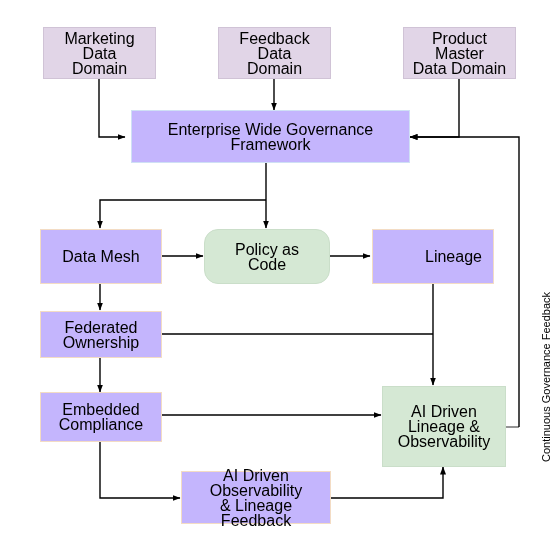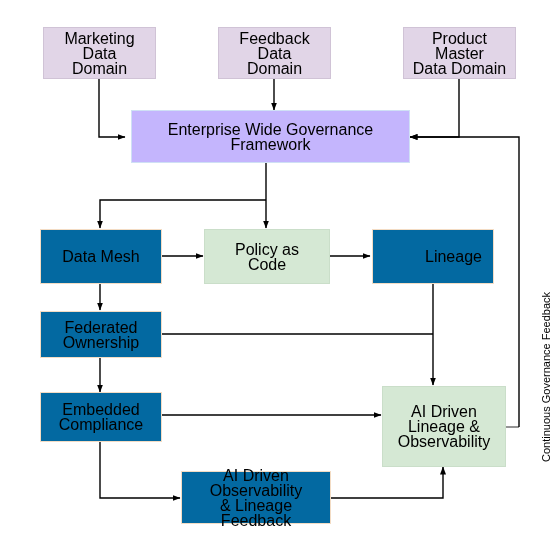--- a/index.html
+++ b/index.html
@@ -38,21 +38,21 @@
     text-align: center;
     font-size: 16px;
     line-height: 15px;
     color: #000000;
     white-space: pre-line;
     padding: 2px;
   }
   .node.purple { background: #e1d5e7; border-color: #d0c3d6; }
   .node.blue   { background: #c4b5fd; border-color: #cfe0f5; }
   .node.green  { background: #d5e8d4; border-color: #cadec9; }
-  .node.orange { background: #0369a1; border-color: #f3dcc4; }
+  .node.orange { background: #c4b5fd; border-color: #f3dcc4; }
   .vlabel {
     position: absolute;
     font-size: 11px;
     color: #000000;
     white-space: nowrap;
     transform-origin: 0 0;
     transform: rotate(-90deg);
   }
 </style>
 </head>
@@ -123,21 +123,21 @@
 
   <div class="node blue" style="left:131px; top:110px; width:279px; height:53px;">
     <span>Enterprise Wide Governance
 Framework</span>
   </div>
 
   <div class="node orange" style="left:40px; top:229px; width:122px; height:55px;">
     <span>Data Mesh</span>
   </div>
 
-  <div class="node green" style="left:204px; top:229px; width:126px; height:55px;">
+  <div class="node green" style="left:204px; top:229px; width:126px; height:55px;border-radius:14px;">
     <span>Policy as
 Code</span>
   </div>
 
   <div class="node orange" style="left:372px; top:229px; width:122px; height:55px;padding-left:43px;">
     <span>Lineage</span>
   </div>
 
   <div class="node orange" style="left:40px; top:311px; width:122px; height:47px;">
     <span>Federated

